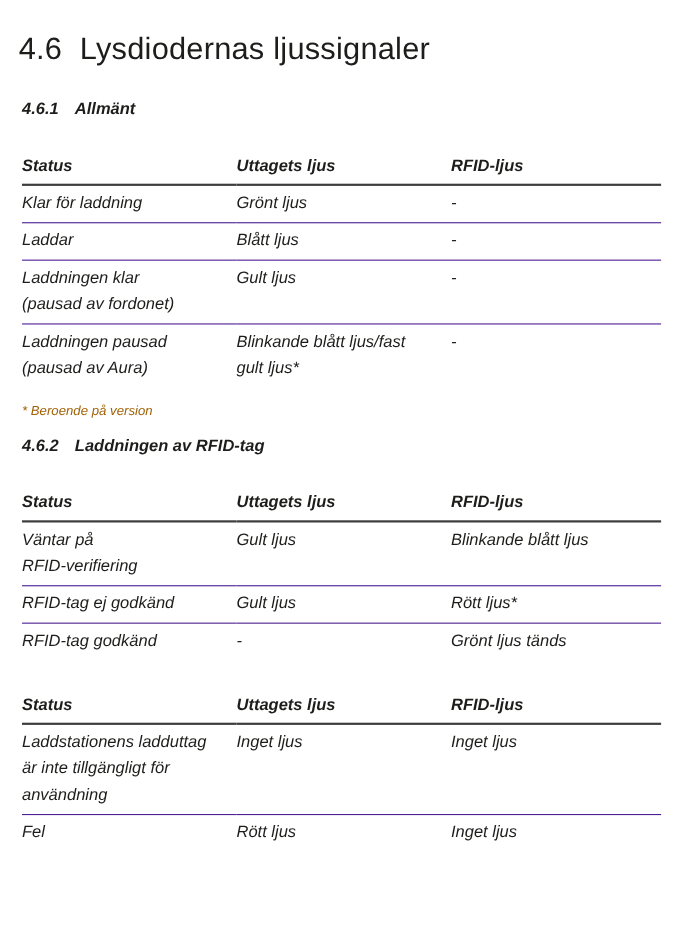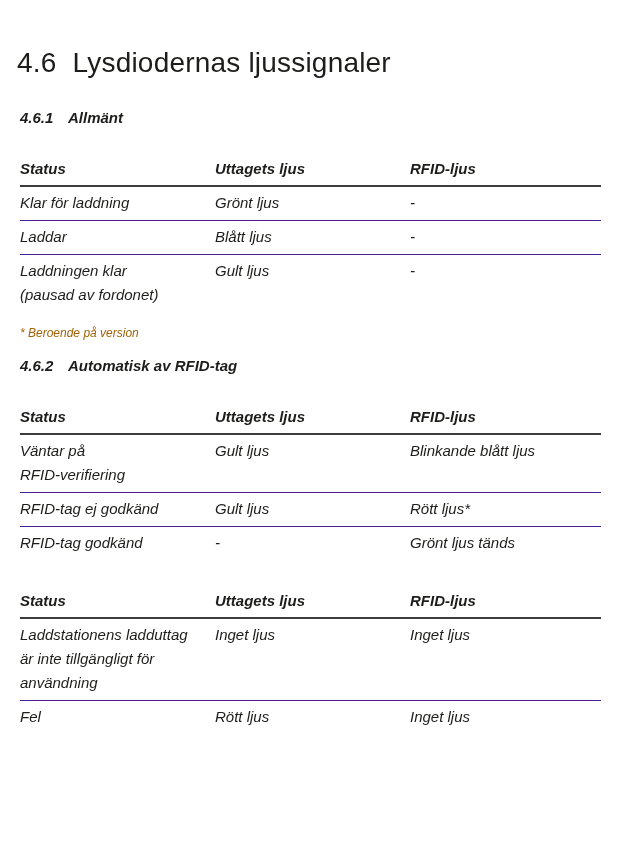--- a/index.html
+++ b/index.html
@@ -11,21 +11,21 @@
     width: 621px;
     height: 844px;
     font-family: "Liberation Sans", sans-serif;
     color: #1d1d1b;
     overflow: hidden;
   }
   .page {
     box-sizing: border-box;
     width: 621px;
     height: 600px;
-    padding: 44px 20px 0 20px;
+    padding: 26px 20px 0 20px;
   }
   h1.doc-title {
     margin: 0 0 0 -3px;
     font-size: 28px;
     line-height: 38px;
     font-weight: 500;
     letter-spacing: 0.2px;
   }
   h1.doc-title .h-num { margin-right: 16px; }
   h2.sec-heading {
@@ -112,28 +112,35 @@
           <td>Laddar</td>
           <td>Blått ljus</td>
           <td>-</td>
         </tr>
         <tr>
           <td>Laddningen klar
 (pausad av fordonet)</td>
           <td>Gult ljus</td>
           <td>-</td>
         </tr>
+        <tr>
+          <td>Laddningen pausad
+(pausad av Aura)</td>
+          <td>Blinkande blått ljus/fast
+gult ljus*</td>
+          <td>-</td>
+        </tr>
       </tbody>
     </table>
     <p class="footnote">* Beroende på version</p>
   </section>
 
   <section class="second">
     <h2 class="sec-heading">
-      <span class="h-num">4.6.2</span><span>Automatisk av RFID-tag</span>
+      <span class="h-num">4.6.2</span><span>Laddningen av RFID-tag</span>
     </h2>
     <table class="signal-table">
       <colgroup>
           <col class="c1">
           <col class="c2">
           <col class="c3">
         </colgroup>
       <thead>
         <tr>
           <th>Status</th>

